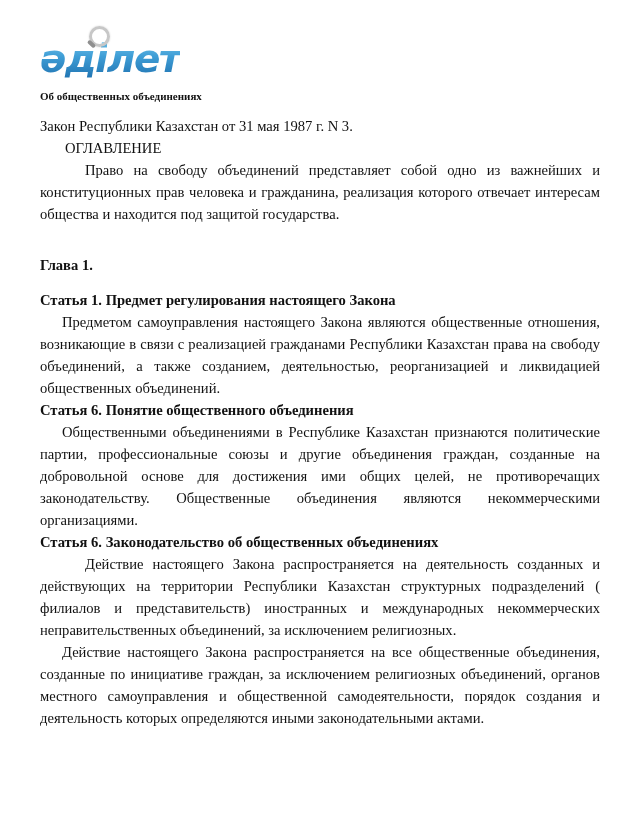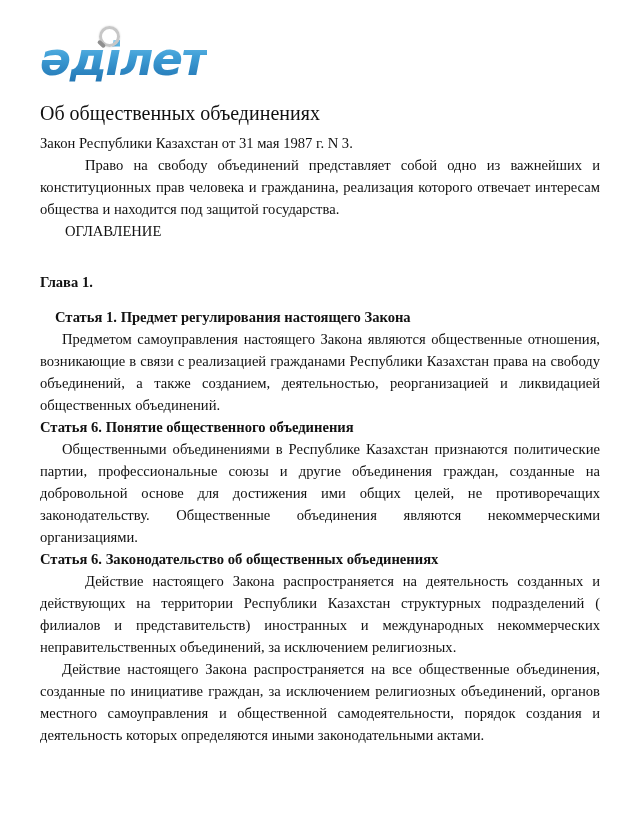--- a/index.html
+++ b/index.html
@@ -10,26 +10,26 @@
     background: #ffffff;
     font-family: "Liberation Serif", serif;
     color: #111111;
     padding: 36px 40px 0 40px;
     overflow: hidden;
   }
   
   .logo {
     position: relative;
     height: 48px;
-    margin-bottom: 19px;
+    margin-bottom: 2px;
     width: max-content;
     font-family: "DejaVu Sans", sans-serif;
     font-style: italic;
     font-weight: 700;
-    font-size: 46px;
+    font-size: 39px;
     line-height: 46px;
     letter-spacing: -1.5px;
   }
   .logo .grad {
     background: linear-gradient(180deg, #7ecdf0 0%, #3f9ed6 45%, #1d6fae 100%);
     -webkit-background-clip: text;
     background-clip: text;
     color: transparent;
   }
   .logo-i { position: relative; display: inline-block; font-style: italic; }
@@ -50,48 +50,48 @@
     left: -5px;
     bottom: -2px;
     width: 9px;
     height: 4px;
     background: #8f8f8f;
     border-radius: 2px;
     transform: rotate(42deg);
   }
   
   .doc { font-size: 14.6px; line-height: 22px; }
-  .title { font-weight: 400; font-size: 20px; line-height: 20px; margin: 0 0 9px 0; }
+  .title { font-weight: 700; font-size: 11px; line-height: 20px; margin: 0 0 9px 0; }
   .law-line { margin: 0 0 28px 0; }
   .toc { margin: 0; padding-left: 25px; }
   .para { margin: 0; text-align: justify; }
   .ind-sm { text-indent: 22px; }
   .ind-lg { text-indent: 45px; }
   .chapter { font-weight: 700; margin-top: 29px; }
   .art-h { font-weight: 700; margin: 0; }
-  .art1-h { margin-top: 13px; margin-left: 15px; }
+  .art1-h { margin-top: 13px; }
 </style>
 </head>
 <body>
 
 <div class="page">
 
   <div class="logo">
     <span class="grad">әд</span><span class="logo-i"><span class="grad">і</span><span class="lens"></span></span><span class="grad">лет</span>
   </div>
 
   <div class="doc">
 
     <p class="title">Об общественных объединениях</p>
 
     <p class="para law-line">Закон Республики Казахстан от 31 мая 1987 г. N 3.</p>
 
+    <p class="para toc">ОГЛАВЛЕНИЕ</p>
+
     <p class="para ind-lg">Право на свободу объединений представляет собой одно из важнейших и конституционных прав человека и гражданина, реализация которого отвечает интересам общества и находится под защитой государства.</p>
-
-    <p class="para toc">ОГЛАВЛЕНИЕ</p>
 
     <div class="chapter">
       <div>Глава 1.</div>
     </div>
 
     <p class="art-h art1-h">Статья 1. Предмет регулирования настоящего Закона</p>
     <p class="para ind-sm">Предметом самоуправления настоящего Закона являются общественные отношения, возникающие в связи с реализацией гражданами Республики Казахстан права на свободу объединений, а также созданием, деятельностью, реорганизацией и ликвидацией общественных объединений.</p>
 
     <p class="art-h">Статья 6. Понятие общественного объединения</p>
     <p class="para ind-sm">Общественными объединениями в Республике Казахстан признаются политические партии, профессиональные союзы и другие объединения граждан, созданные на добровольной основе для достижения ими общих целей, не противоречащих законодательству. Общественные объединения являются некоммерческими организациями.</p>

